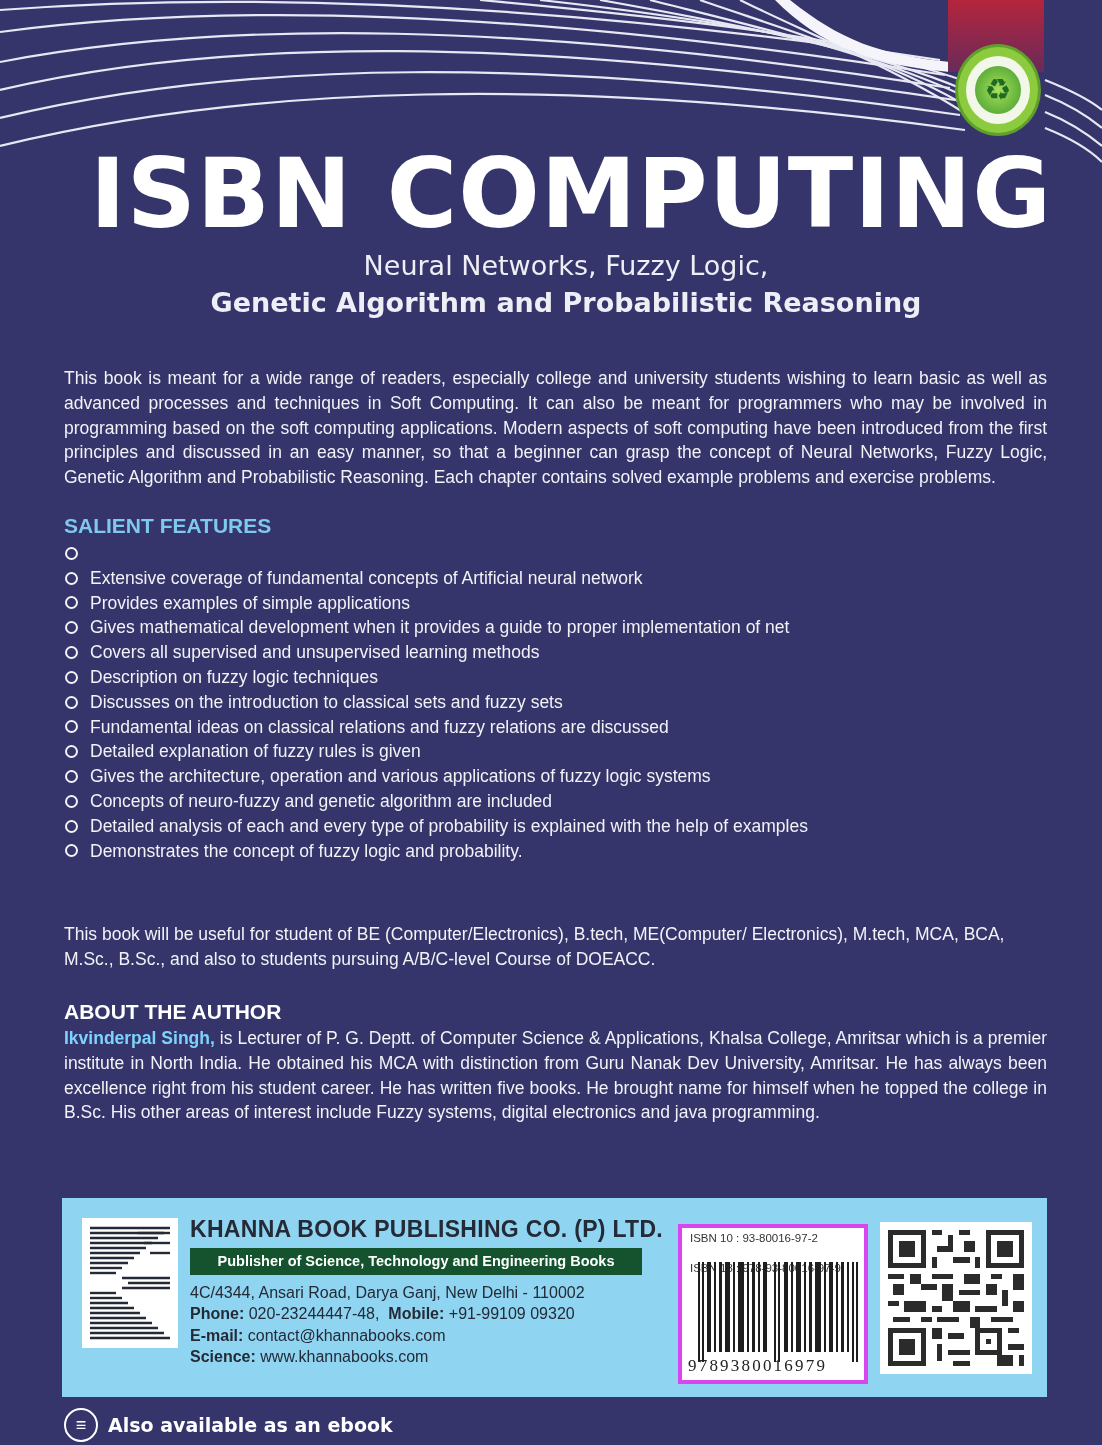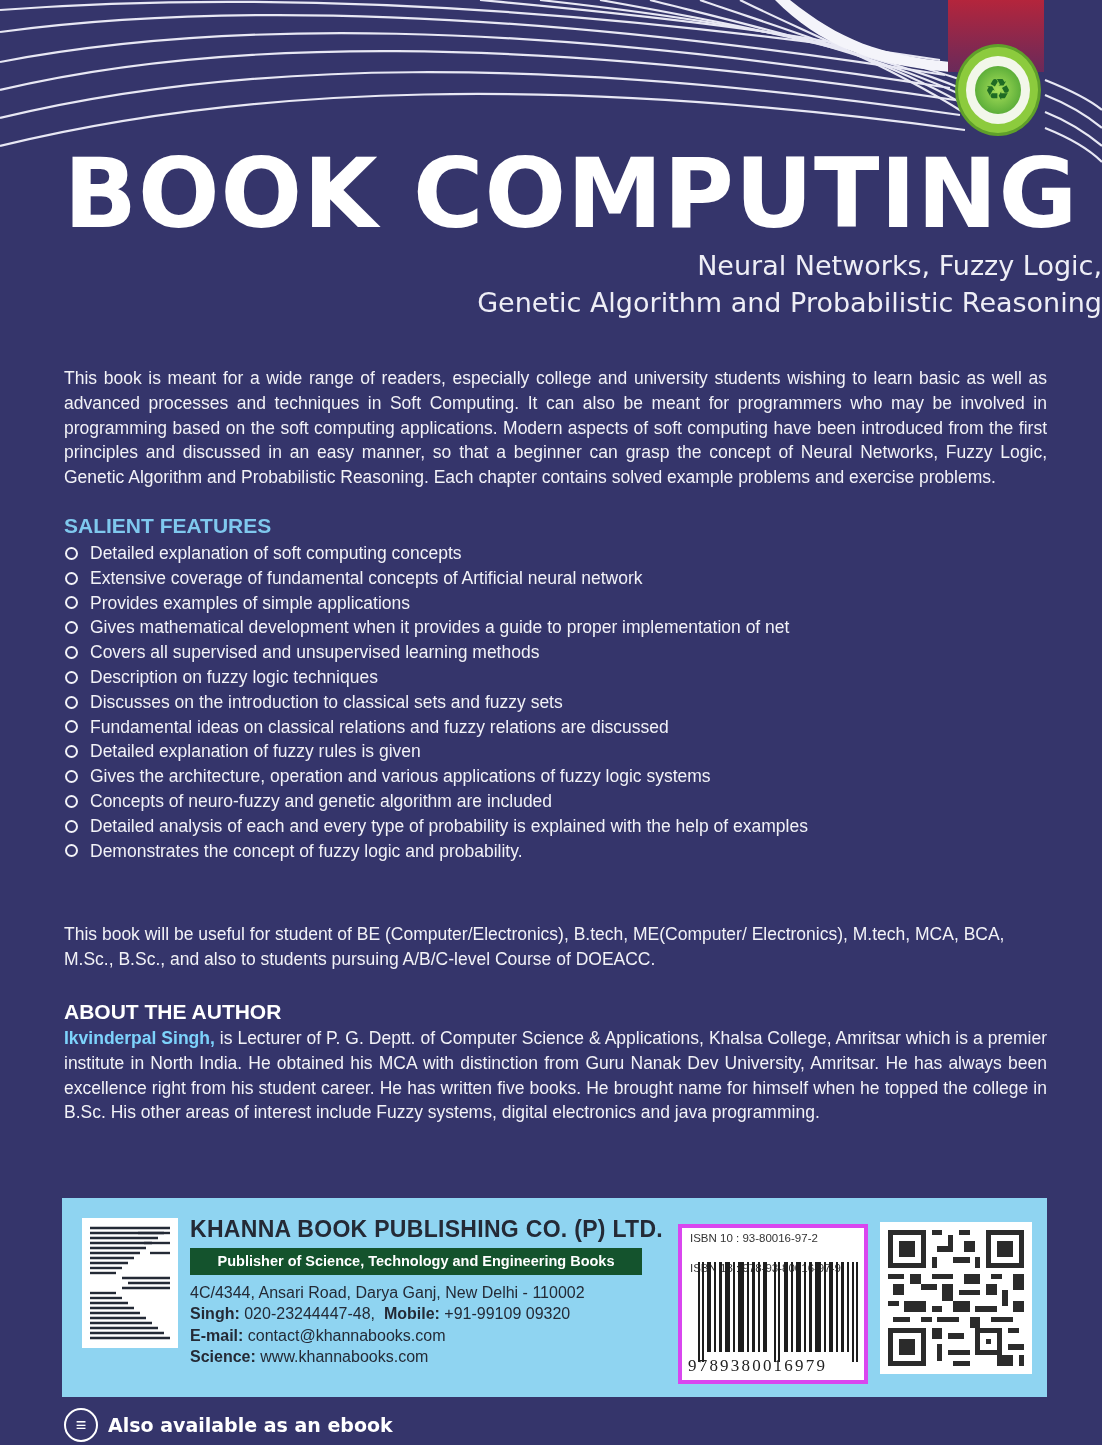--- a/index.html
+++ b/index.html
@@ -3,22 +3,22 @@
 <meta charset="utf-8">
 <style>
   html, body { margin:0; padding:0; }
   body { width:1102px; height:1445px; background:#35356b; overflow:hidden; position:relative; font-family:"Liberation Sans", sans-serif; color:#f2f2f7; }
   .waves { position:absolute; left:0; top:0; width:1102px; height:170px; }
   .red-band { position:absolute; left:948px; top:0; width:96px; height:72px; background:linear-gradient(#b4253c, #6a2a5a); }
   .badge { position:absolute; left:955px; top:44px; width:86px; height:92px; border-radius:50%; background:#8ccb3d; border:3px solid #5fa02a; box-sizing:border-box; display:flex; align-items:center; justify-content:center; }
   .badge-inner { width:64px; height:68px; border-radius:50%; background:#f2f7ea; display:flex; align-items:center; justify-content:center; }
   .badge-core { width:46px; height:48px; border-radius:50%; background:radial-gradient(#a8e05a,#3e9a2c); display:flex; align-items:center; justify-content:center; color:#1f6b24; font-size:30px; line-height:1; }
   .title { position:absolute; left:0; width:1102px; top:138px; text-align:center; font-family:"DejaVu Sans", sans-serif; font-weight:bold; font-size:96px; letter-spacing:1px; color:#ffffff; padding-left:40px; box-sizing:border-box; }
-  .subtitle { position:absolute; left:0; width:1102px; text-align:right; font-family:"DejaVu Sans", sans-serif; font-size:27px; font-weight:normal; color:#eeeef6; padding-left:30px; box-sizing:border-box; }
-  .sub1 { top:250px; } .sub2 { top:287px; }
+  .subtitle { position:absolute; left:0; width:1102px; text-align:center; font-family:"DejaVu Sans", sans-serif; font-size:27px; font-weight:normal; color:#eeeef6; padding-left:30px; box-sizing:border-box; }
+  .sub1 { top:250px; } .sub2 { top:287px;font-weight:bold; }
   .content { position:absolute; left:64px; width:983px; font-size:17.5px; line-height:24.8px; }
   .intro { top:366px; text-align:justify; }
   .heading { position:absolute; left:64px; font-weight:bold; font-size:21px; }
   .salient { top:514px; color:#7fc8ee; }
   .features { position:absolute; left:64px; top:541px; margin:0; padding:0; list-style:none; font-size:17.5px; }
   .features li { height:24.8px; line-height:24.8px; display:flex; align-items:center; }
   .bullet { width:9px; height:9px; border:2.5px solid #f2f2f7; border-radius:50%; margin-right:12px; margin-left:1px; flex:0 0 auto; }
   .useful { top:922px; }
   .about-h { top:1000px; color:#ffffff; }
   .author { top:1026px; text-align:justify; }
@@ -67,31 +67,30 @@
 </svg>
 
 <div class="red-band"></div>
 
 <div class="badge">
   <div class="badge-inner">
     <div class="badge-core">♻</div>
   </div>
 </div>
 
-<div class="title">BOOK COMPUTING</div>
+<div class="title">ISBN COMPUTING</div>
 <div class="subtitle sub1">Neural Networks, Fuzzy Logic,</div>
 <div class="subtitle sub2">Genetic Algorithm and Probabilistic Reasoning</div>
 
 <div class="content intro">This book is meant for a wide range of readers, especially college and university students wishing to learn basic as well as advanced processes and techniques in Soft Computing. It can also be meant for programmers who may be involved in programming based on the soft computing applications. Modern aspects of soft computing have been introduced from the first principles and discussed in an easy manner, so that a beginner can grasp the concept of Neural Networks, Fuzzy Logic, Genetic Algorithm and Probabilistic Reasoning. Each chapter contains solved example problems and exercise problems.</div>
 
 <div class="heading salient">SALIENT FEATURES</div>
 <ul class="features">
   <li>
       <span class="bullet"></span>
-      <span>Detailed explanation of soft computing concepts</span>
     </li>
   <li>
       <span class="bullet"></span>
       <span>Extensive coverage of fundamental concepts of Artificial neural network</span>
     </li>
   <li>
       <span class="bullet"></span>
       <span>Provides examples of simple applications</span>
     </li>
   <li>
@@ -172,21 +171,21 @@
     <line x1="56" y1="15" x2="88" y2="15"></line>
       <line x1="62" y1="25" x2="88" y2="25"></line>
       <line x1="68" y1="35" x2="88" y2="35"></line>
   </g>
 </svg>
 
 <div class="pub-name">KHANNA BOOK PUBLISHING CO. (P) LTD.</div>
 <div class="pub-tag">Publisher of Science, Technology and Engineering Books</div>
 <div class="pub-line pl1">4C/4344, Ansari Road, Darya Ganj, New Delhi - 110002</div>
 <div class="pub-line pl2">
-  <b>Singh:</b> <span>020-23244447-48,</span>&nbsp;
+  <b>Phone:</b> <span>020-23244447-48,</span>&nbsp;
   <b>Mobile:</b> <span>+91-99109 09320</span>
 </div>
 <div class="pub-line pl3">
   <b>E-mail:</b> <span>contact@khannabooks.com</span>
 </div>
 <div class="pub-line pl4">
   <b>Science:</b> <span>www.khannabooks.com</span>
 </div>
 
 <div class="isbn-box">

